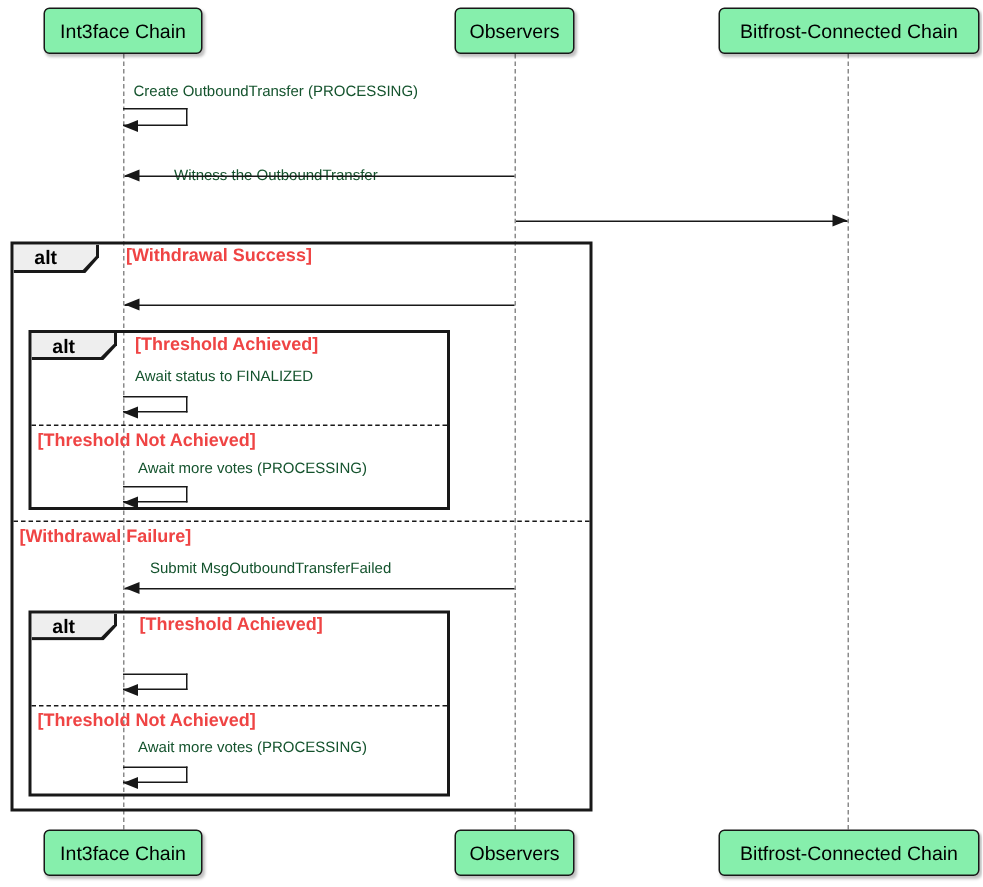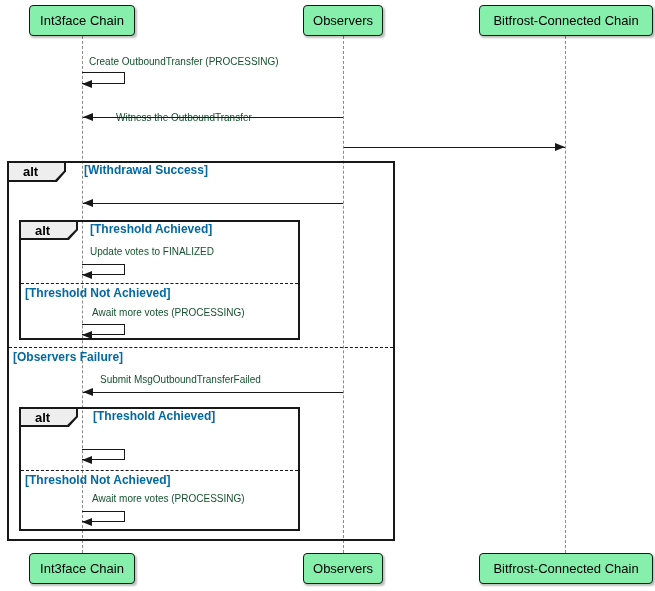--- a/index.html
+++ b/index.html
@@ -36,21 +36,21 @@
     position:absolute; box-sizing:border-box;
     border:1.3px solid #181818; border-left:none; background:transparent;
   }
   .frame { position:absolute; box-sizing:border-box; border:2px solid #181818; }
   .pent-border { position:absolute; background:#181818;
     clip-path:polygon(0 0,100% 0,100% 45%,84% 100%,0 100%); }
   .pent-fill { position:absolute; background:#EEEEEE;
     clip-path:polygon(0 0,100% 0,100% 45%,84% 100%,0 100%);
     display:flex; align-items:center; justify-content:center; }
   .op-label { font-weight:bold; font-size:13px; color:#000; padding-right:12px; }
-  .guard { position:absolute; font-weight:bold; font-size:12px; color:#0369a1; white-space:nowrap; line-height:13px; }
+  .guard { position:absolute; font-weight:bold; font-size:12px; color:#ef4444; white-space:nowrap; line-height:13px; }
   .divider { position:absolute; height:0; border-top:1.3px dashed #181818; }
 </style>
 </head>
 <body>
 
 <div id="canvas">
 
   <div class="lifeline" style="left:82px;"></div>
   <div class="lifeline" style="left:343px;"></div>
   <div class="lifeline" style="left:565px;"></div>
@@ -86,33 +86,33 @@
   <div class="arrow-line" style="left:83px; top:203px; width:260px;"></div>
   <div class="head-left" style="left:83px; top:199px;"></div>
 
   <div class="frame" style="left:19px; top:220px; width:281px; height:120px;"></div>
   <div class="pent-border" style="left:21px; top:222px; width:57px; height:18px;"></div>
   <div class="pent-fill" style="left:21px; top:222px; width:55px; height:16px;">
     <span class="op-label">alt</span>
   </div>
   <div class="guard" style="left:90px; top:223px;">[Threshold Achieved]</div>
 
-  <div class="msg-label" style="left:90px; top:245px;">Update votes to FINALIZED</div>
+  <div class="msg-label" style="left:90px; top:245px;">Await status to FINALIZED</div>
   <div class="self-loop" style="left:82px; top:264px; width:43px; height:11px;"></div>
   <div class="head-left" style="left:82px; top:271px;"></div>
 
   <div class="divider" style="left:21px; top:283px; width:277px;"></div>
   <div class="guard" style="left:25px; top:287px;">[Threshold Not Achieved]</div>
 
   <div class="msg-label" style="left:92px; top:306px;">Await more votes (PROCESSING)</div>
   <div class="self-loop" style="left:82px; top:324px; width:43px; height:11px;"></div>
   <div class="head-left" style="left:82px; top:331px;"></div>
 
   <div class="divider" style="left:9px; top:347px; width:384px;"></div>
-  <div class="guard" style="left:13px; top:351px;">[Observers Failure]</div>
+  <div class="guard" style="left:13px; top:351px;">[Withdrawal Failure]</div>
 
   <div class="msg-label" style="left:100px; top:373px;">Submit MsgOutboundTransferFailed</div>
   <div class="arrow-line" style="left:83px; top:392px; width:260px;"></div>
   <div class="head-left" style="left:83px; top:388px;"></div>
 
   <div class="frame" style="left:19px; top:407px; width:281px; height:124px;"></div>
   <div class="pent-border" style="left:21px; top:409px; width:57px; height:18px;"></div>
   <div class="pent-fill" style="left:21px; top:409px; width:55px; height:16px;">
     <span class="op-label">alt</span>
   </div>

